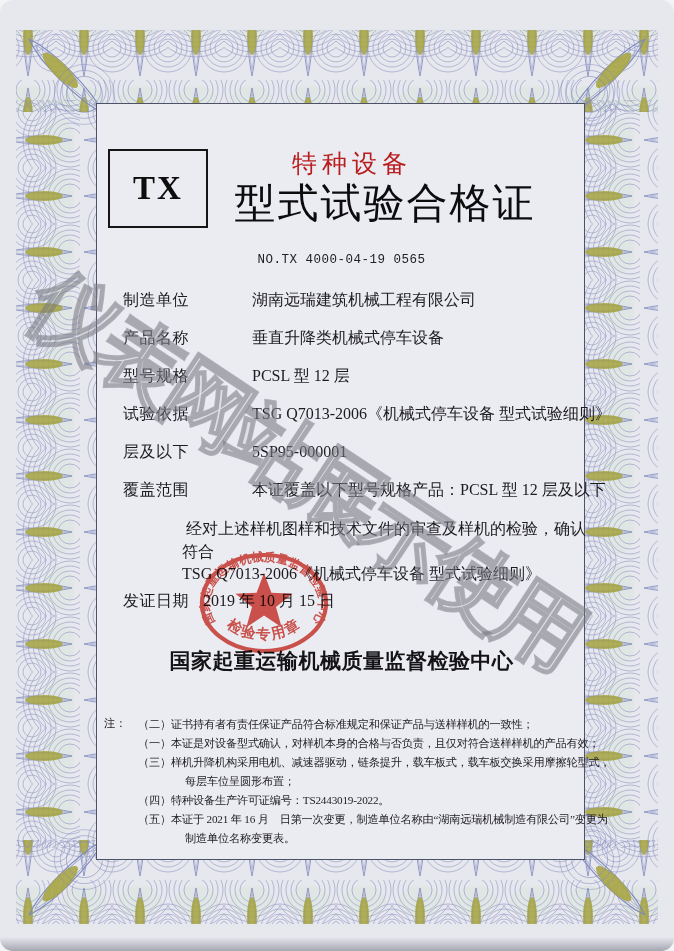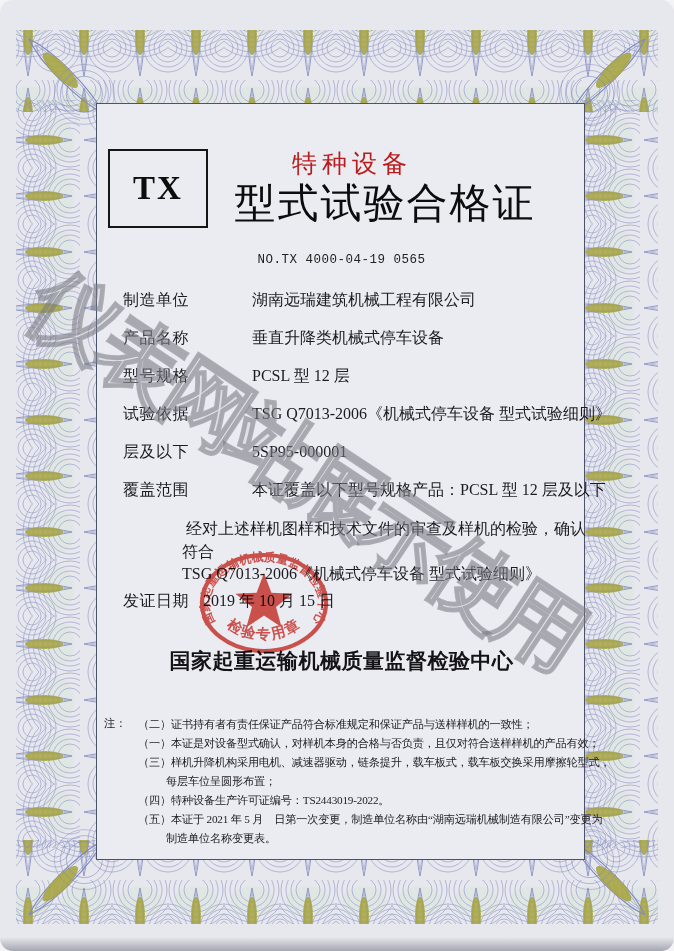--- a/index.html
+++ b/index.html
@@ -45,21 +45,21 @@
   }
   .date-label{position:absolute;left:123px;top:591px;font-size:16px;letter-spacing:0.5px;}
   .date-value{position:absolute;left:203px;top:591px;font-size:16px;z-index:12;}
   .authority{
     position:absolute;left:96px;top:647px;width:491px;text-align:center;
     font-size:21px;font-weight:bold;letter-spacing:0.5px;color:#141416;
   }
   .notes-label{position:absolute;left:104px;top:716px;font-size:11.2px;}
   .notes-list{position:absolute;left:138px;top:715px;width:455px;font-size:11.2px;line-height:19px;}
   .note-line{white-space:nowrap;letter-spacing:-0.2px;}
-  .note-line.cont{margin-left:28px;}
+  .note-line.cont{margin-left:47px;}
   .seal{
     position:absolute;left:184px;top:538px;width:160px;height:130px;
     z-index:20;mix-blend-mode:multiply;opacity:0.9;
   }
   .watermark{
     position:absolute;left:70px;top:245px;z-index:30;
     transform:rotate(33.5deg);transform-origin:0 0;
     font-size:86px;font-weight:600;letter-spacing:-6px;white-space:nowrap;
     color:rgba(140,140,150,0.12);
     -webkit-text-stroke:2.2px rgba(122,122,132,0.55);
@@ -175,21 +175,21 @@
 
     <div class="authority">国家起重运输机械质量监督检验中心</div>
 
     <div class="notes-label">注：</div>
     <div class="notes-list">
         <div class="note-line">（二）证书持有者有责任保证产品符合标准规定和保证产品与送样样机的一致性；</div>
         <div class="note-line">（一）本证是对设备型式确认，对样机本身的合格与否负责，且仅对符合送样样机的产品有效；</div>
         <div class="note-line">（三）样机升降机构采用电机、减速器驱动，链条提升，载车板式，载车板交换采用摩擦轮型式，</div>
         <div class="note-line cont">每层车位呈圆形布置；</div>
         <div class="note-line">（四）特种设备生产许可证编号：TS2443019-2022。</div>
-        <div class="note-line">（五）本证于 2021 年 5 月　日第一次变更，制造单位名称由“湖南远瑞机械制造有限公司”变更为</div>
+        <div class="note-line">（五）本证于 2021 年 16 月　日第一次变更，制造单位名称由“湖南远瑞机械制造有限公司”变更为</div>
         <div class="note-line cont">制造单位名称变更表。</div>
       </div>
   </div>
 
   <svg class="seal" viewBox="-80 -65 160 130">
     <ellipse cx="0" cy="0" rx="62" ry="48" fill="none" stroke="#d6453c" stroke-width="4.2"></ellipse>
     <path id="sealTop" d="M -49.8 17.7 A 55 42 0 1 1 49.8 17.7" fill="none"></path>
     <text font-size="11.8" font-weight="bold" fill="#d6453c" letter-spacing="0.3" text-anchor="middle">
       <textPath href="#sealTop" startOffset="50%">国家起重运输机械质量监督检验中心</textPath>
     </text>

